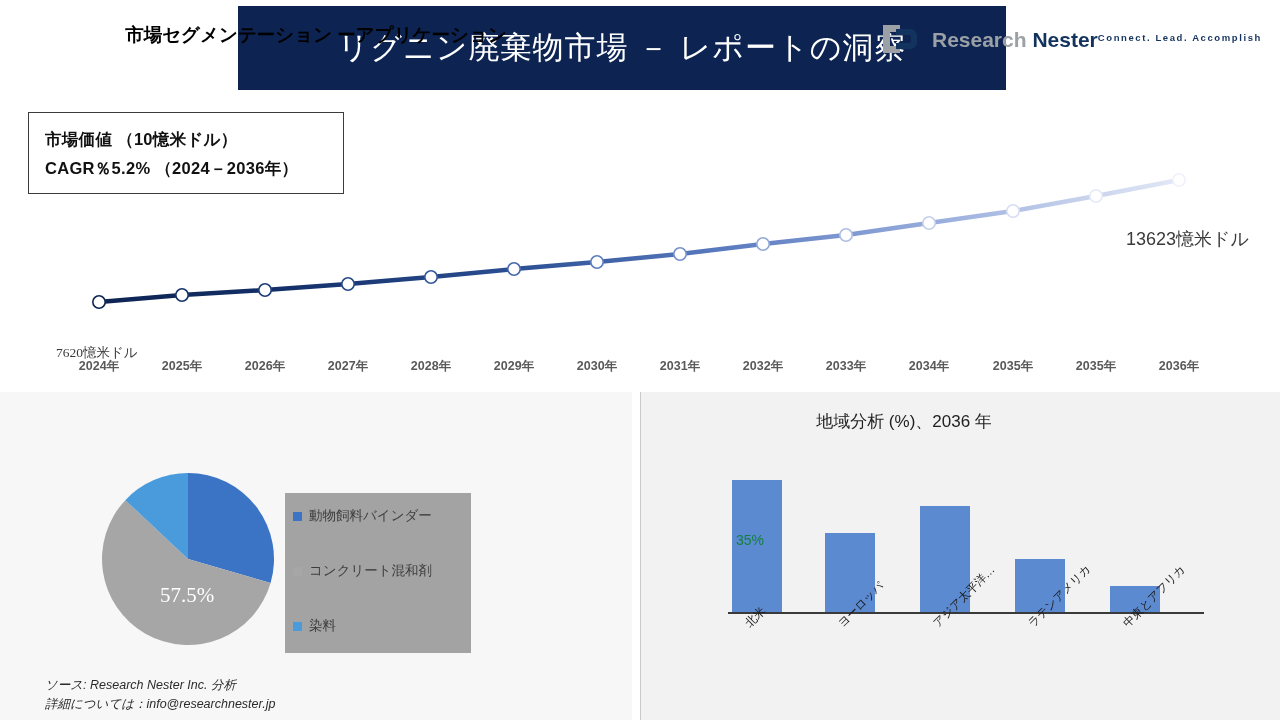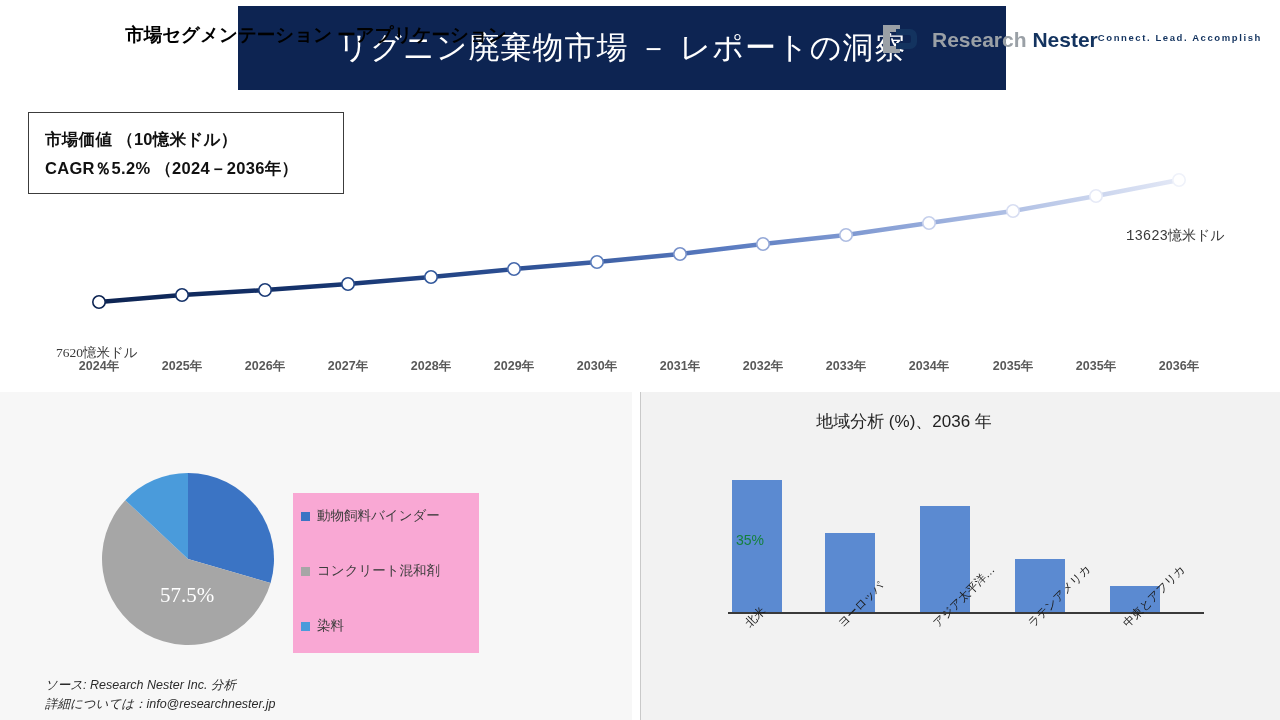--- a/index.html
+++ b/index.html
@@ -53,22 +53,22 @@
   
   .line-chart{position:absolute;left:0;top:96px;width:1280px;height:290px;}
   .line-svg{position:absolute;left:0;top:0;}
   .val-start{
     position:absolute;left:56px;top:248px;
     font-size:13.5px;color:#3a3a3a;white-space:nowrap;
     font-family:"Liberation Serif","DejaVu Serif",serif;
   }
   .val-end{
     position:absolute;left:1126px;top:131px;
-    font-size:14px;color:#3a3a3a;white-space:nowrap;
-    font-family:Liberation Mono, monospace;
+    font-size:18px;color:#3a3a3a;white-space:nowrap;
+    font-family:Liberation Sans, sans-serif;
   }
   .x-axis{
     position:absolute;left:0;top:358px;width:1148px;height:24px;
   }
   .x-tick{
     position:absolute;top:0;
     font-size:12.5px;font-weight:bold;color:#595959;
     transform:translateX(-50%);
     white-space:nowrap;
   }
@@ -94,22 +94,22 @@
     font-weight:bold;
   }
   .pie-wrap{position:absolute;left:100px;top:472px;width:190px;height:175px;}
   .pie-pct{
     position:absolute;left:160px;top:583px;
     font-size:21px;color:#ffffff;
     font-family:"Liberation Serif","DejaVu Serif",serif;
     white-space:nowrap;
   }
   .legend{
-    position:absolute;left:293px;top:493px;width:186px;height:160px;
-    background:#f9a8d4;
+    position:absolute;left:285px;top:493px;width:186px;height:160px;
+    background:#a3a3a3;
     padding:14px 0 0 8px;box-sizing:border-box;
   }
   .legend-row{display:flex;align-items:center;margin-bottom:37px;}
   .legend-swatch{width:9px;height:9px;margin-right:7px;flex:none;}
   .legend-label{font-size:13.5px;color:#3d3d3d;white-space:nowrap;}
 
   .source{
     position:absolute;left:45px;top:676px;
     font-size:12.5px;color:#2b2b2b;
     font-style:italic;line-height:1.55;

